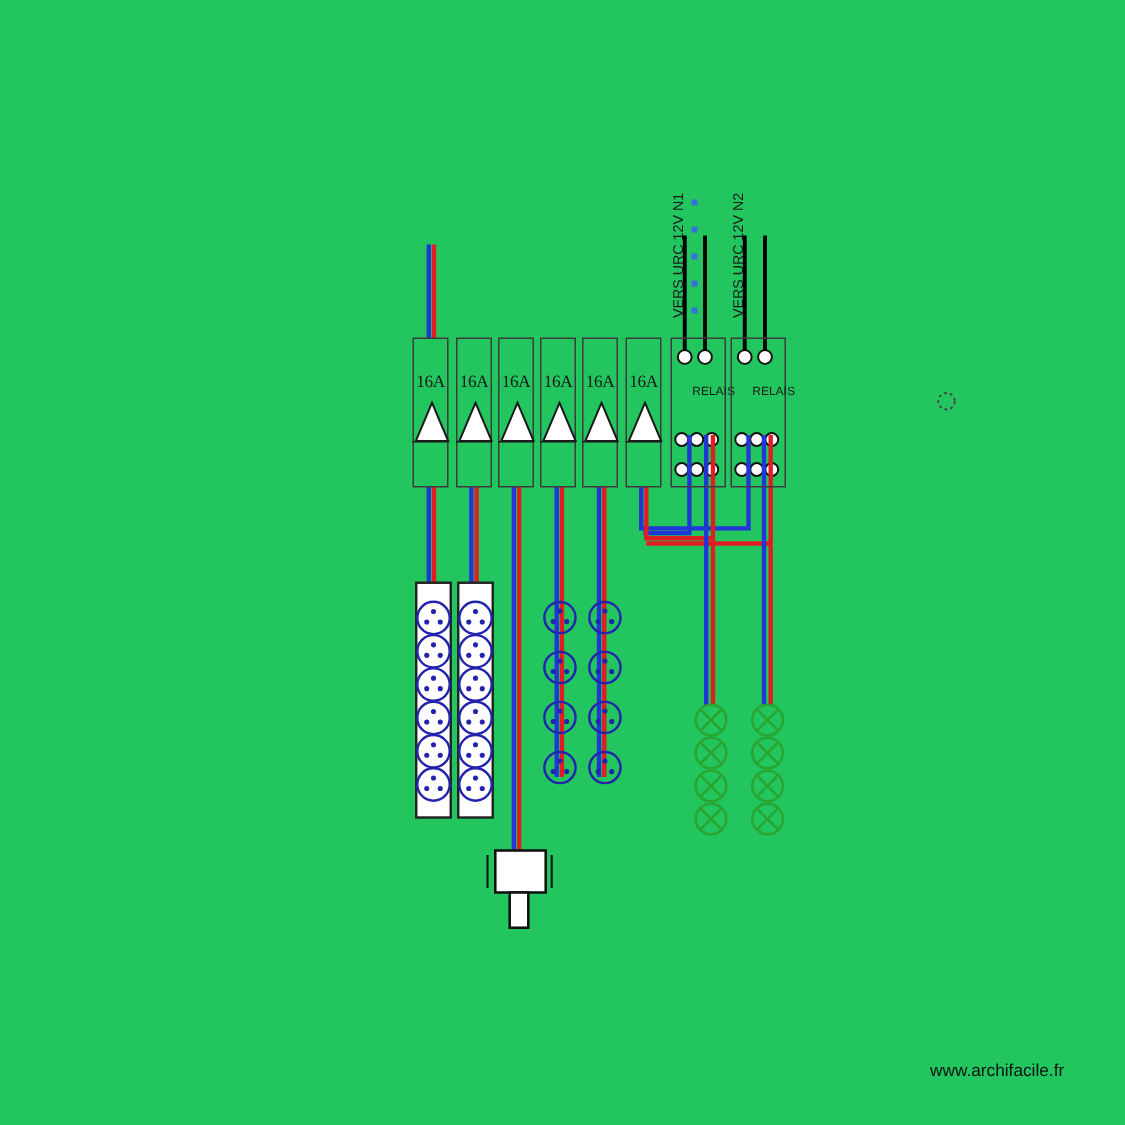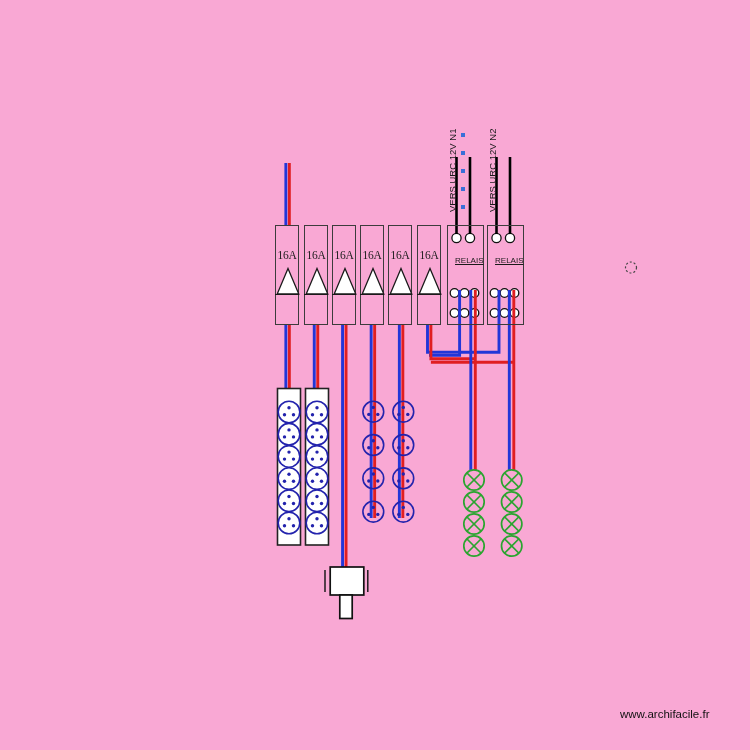--- a/index.html
+++ b/index.html
@@ -1,31 +1,31 @@
 <!DOCTYPE html>
 <html style="--module-border: #3c3c3c; --text: #1a1a1a; --selection: #3a6fd8;"><head>
 <meta charset="utf-8">
 <style>
   html,body{margin:0;padding:0;background:#fff;}
-  #canvas{position:relative;width:750px;height:750px;background:#f9a8d4;overflow:hidden;
+  #canvas{position:relative;width:750px;height:750px;background:#22c55e;overflow:hidden;
           font-family:"Liberation Sans",sans-serif;}
   #diagram-svg{position:absolute;left:0;top:0;width:750px;height:750px;}
   .module{position:absolute;top:225px;height:100px;border:1.5px solid var(--module-border,#3c3c3c);
           box-sizing:border-box;background:transparent;}
   .breaker{width:24px;}
   .relay{width:37.5px;}
   .rating{position:absolute;top:23px;left:0;width:100%;text-align:center;
           font-family:"Liberation Serif",serif;font-size:11.5px;letter-spacing:-0.3px;
           color:var(--text,#1a1a1a);}
   .tri{position:absolute;top:41px;left:-0.5px;}
   .tri path{fill:#ffffff;stroke:#1a1a1a;stroke-width:1.3;}
   .baseline{position:absolute;top:67.5px;left:-1px;right:-1px;height:1.4px;
           background:var(--text,#1a1a1a);}
-  .relay-label{position:absolute;top:30px;left:4px;width:100%;text-align:center;
-          font-size:8px;color:var(--text,#1a1a1a);text-decoration:underline;}
+  .relay-label{position:absolute;top:30px;left:14px;width:100%;
+          font-size:8px;color:var(--text,#1a1a1a);}
   .vlabel{position:absolute;height:11px;line-height:11px;white-space:nowrap;
           transform:rotate(-90deg);transform-origin:0 100%;
           font-size:9.5px;color:var(--text,#1a1a1a);}
   .handle{position:absolute;width:4px;height:4px;background:var(--selection,#3a6fd8);}
   .watermark{position:absolute;left:620px;top:708px;font-size:11.5px;color:#111;}
 </style>
 </head>
 <body>
 
 <div id="canvas">

